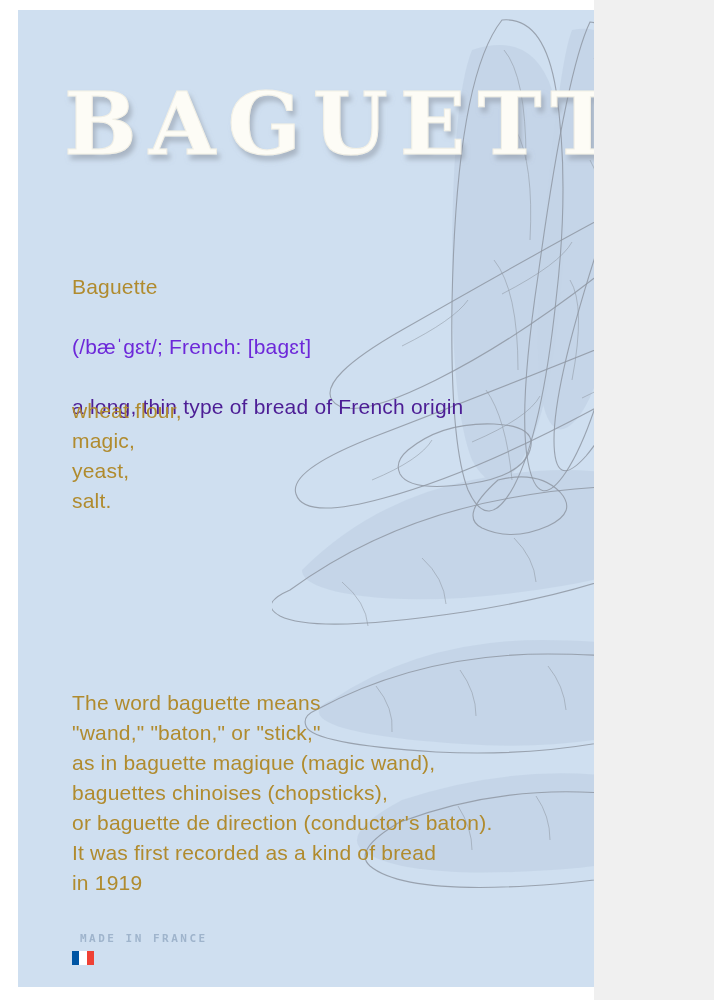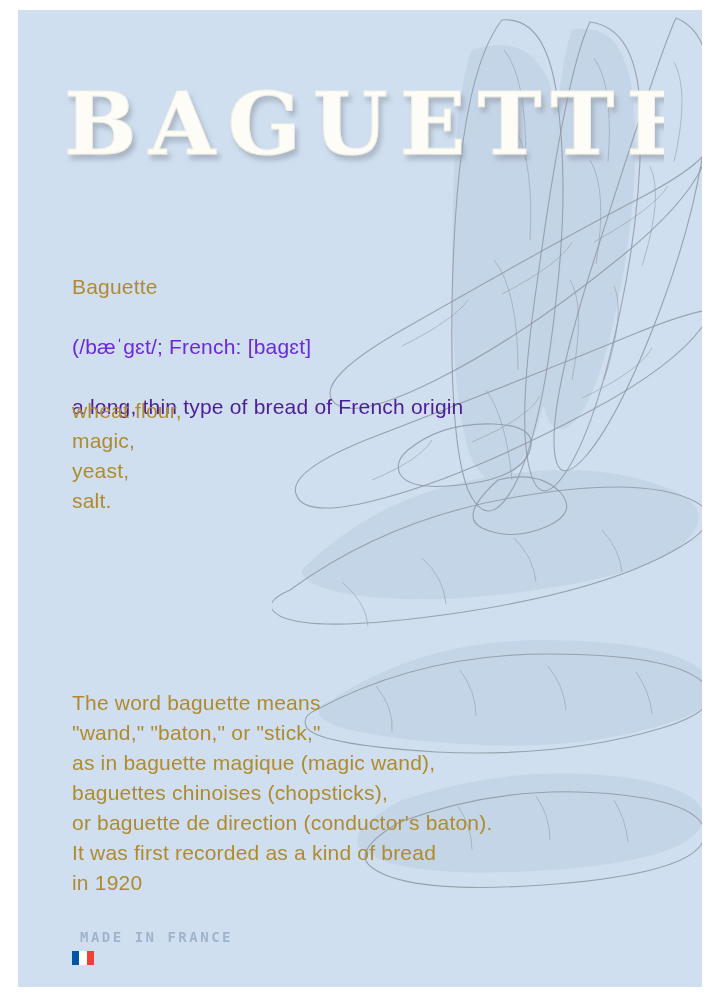--- a/index.html
+++ b/index.html
@@ -9,21 +9,21 @@
   }
   body {
     width: 714px;
     height: 1000px;
     overflow: hidden;
     font-family: "Liberation Sans", sans-serif;
   }
 
   #poster {
     position: relative;
-    width: 714px;
+    width: 594px;
     height: 1000px;
     background: #ffffff;
     overflow: hidden;
   }
 
   
   #paper {
     position: absolute;
     left: 18px;
     top: 10px;
@@ -92,21 +92,21 @@
     position: absolute;
     left: 54px;
     bottom: 22px;
     display: flex;
     flex-direction: column;
     gap: 6px;
   }
   #made-in-france {
     color: #9fb4cc;
     font-family: "DejaVu Sans Mono", monospace;
-    font-size: 14px;
+    font-size: 11px;
     letter-spacing: 2.5px;
     font-weight: bold;
     padding-left: 8px;
   }
   #flag {
     width: 22px;
     height: 14px;
     display: flex;
     border: 0;
   }
@@ -193,21 +193,21 @@
 yeast,
 salt.</div>
     </div>
 
     <div id="meaning" class="txt">The word baguette means
 "wand," "baton," or "stick,"
  as in baguette magique (magic wand),
 baguettes chinoises (chopsticks),
 or baguette de direction (conductor's baton).
 It was first recorded as a kind of bread
-in 1920</div>
+in 1919</div>
 
     <div id="footer">
       <div id="made-in-france">MADE IN FRANCE</div>
       <div id="flag">
         <span class="flag-blue"></span>
         <span class="flag-white"></span>
         <span class="flag-red"></span>
       </div>
     </div>
 

